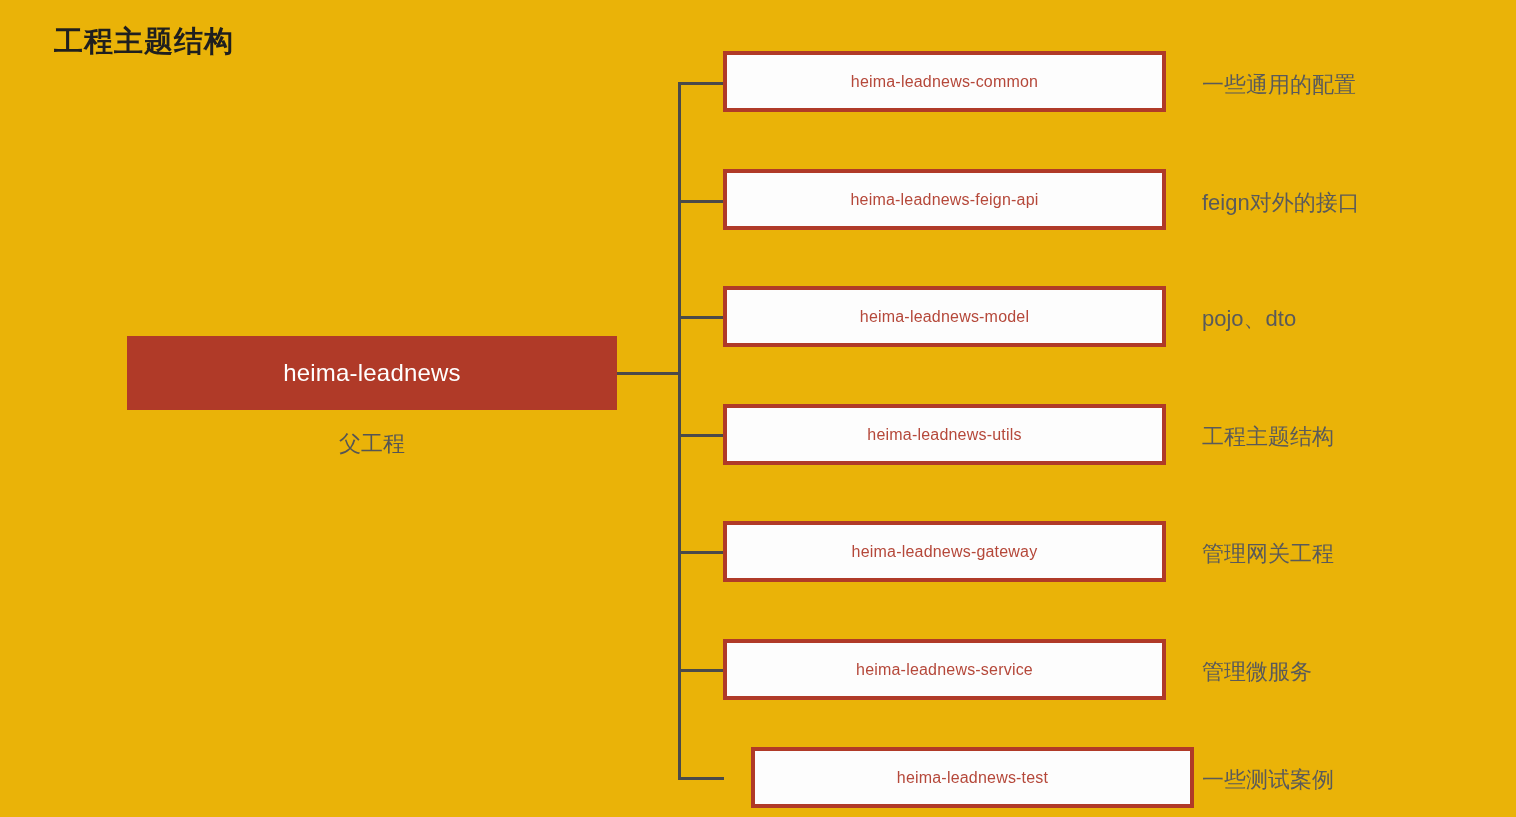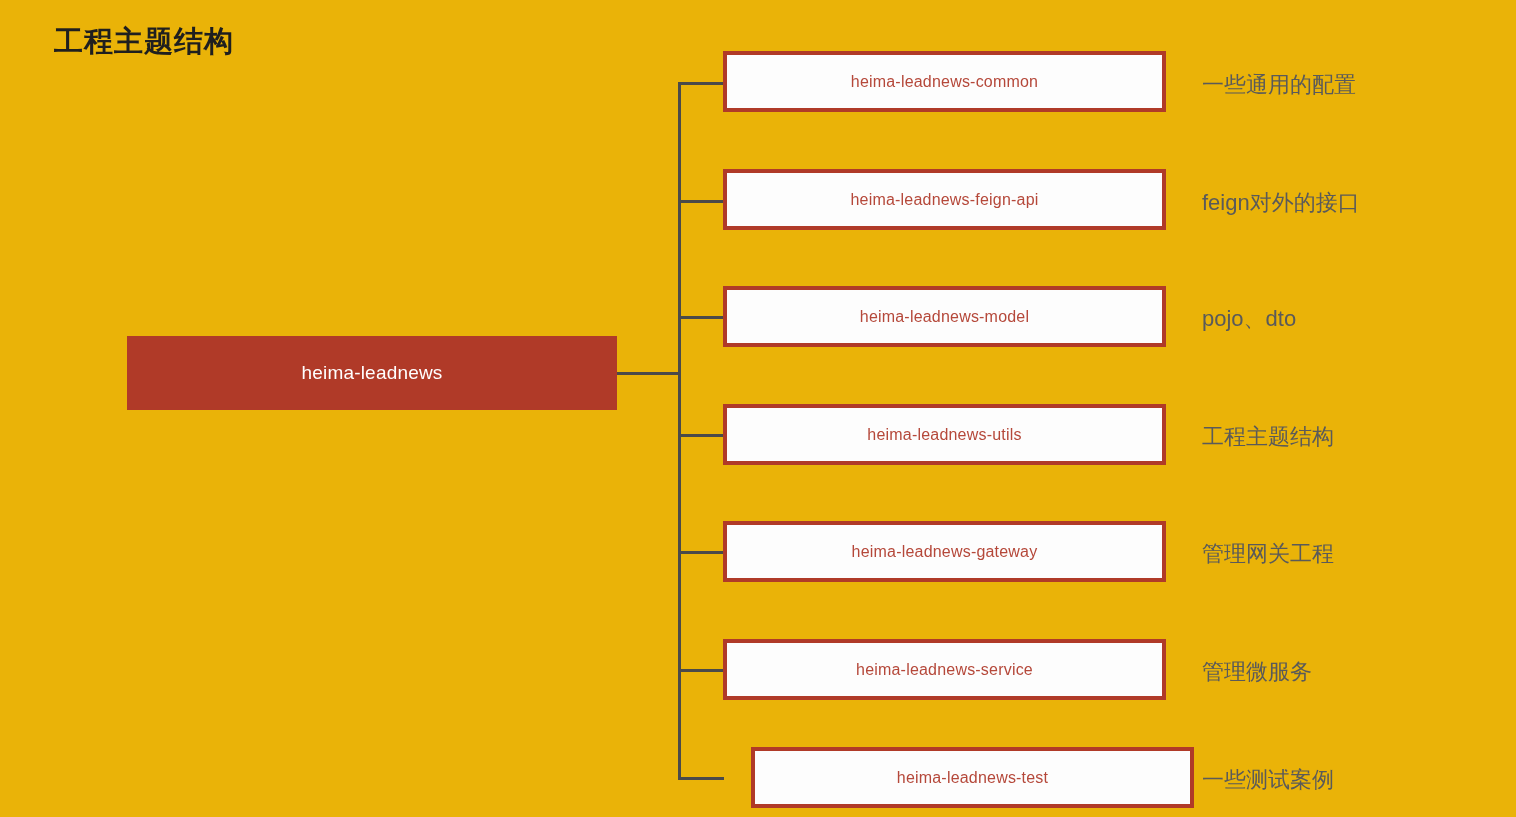--- a/index.html
+++ b/index.html
@@ -41,21 +41,21 @@
     width: 490px;
     height: 74px;
     background: #b03a28;
     display: flex;
     align-items: center;
     justify-content: center;
     box-sizing: border-box;
   }
   .root-node-label {
     color: #ffffff;
-    font-size: 19px;
+    font-size: 24px;
     font-weight: normal;
     letter-spacing: 0.2px;
     white-space: nowrap;
   }
 
   .root-caption {
     position: absolute;
     left: 127px;
     top: 428px;
     width: 490px;
@@ -139,20 +139,21 @@
   <div class="branch" style="top:434px;"></div>
   <div class="branch" style="top:551px;"></div>
   <div class="branch" style="top:669px;"></div>
   <div class="branch" style="top:777px;"></div>
 
   <div class="root-node">
     <span class="root-node-label">heima-leadnews</span>
   </div>
 
   <div class="root-caption">
+    <div>父工程</div>
   </div>
 
   <div class="child-node" style="top:51px;">
     <span class="child-node-label">heima-leadnews-common</span>
   </div>
   <div class="annotation" style="top:74px;">一些通用的配置</div>
 
   <div class="child-node" style="top:169px;">
     <span class="child-node-label">heima-leadnews-feign-api</span>
   </div>

